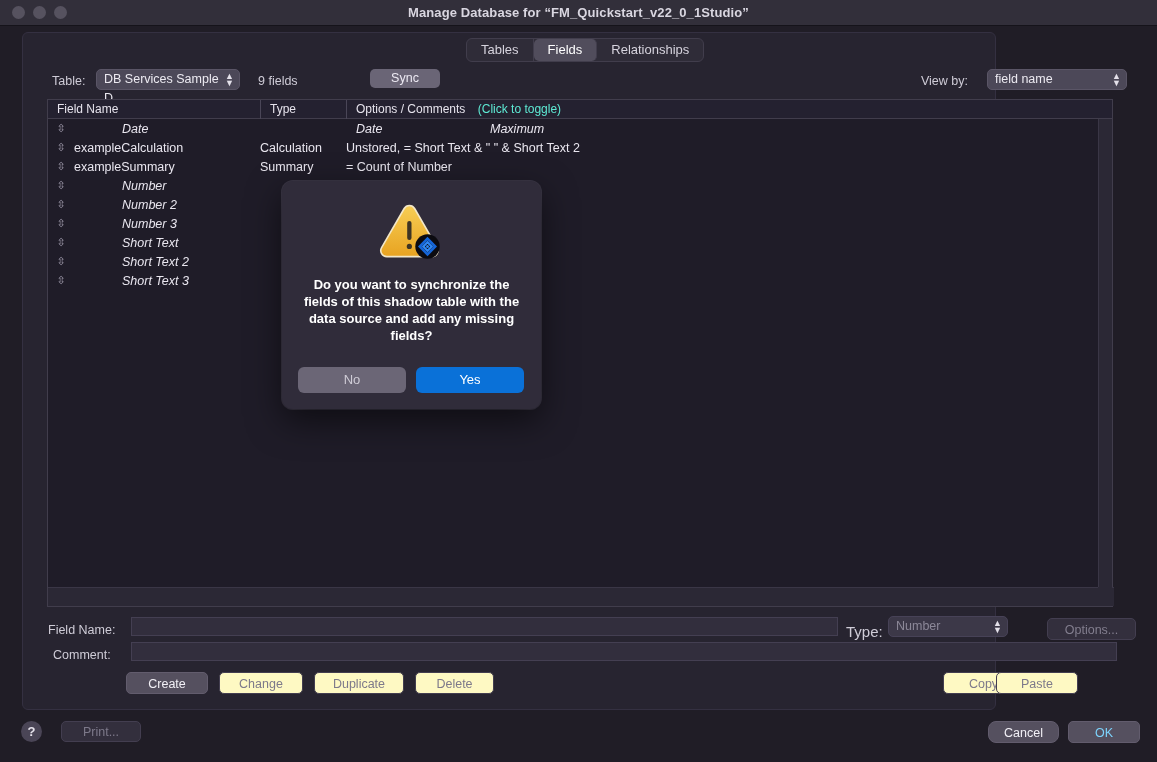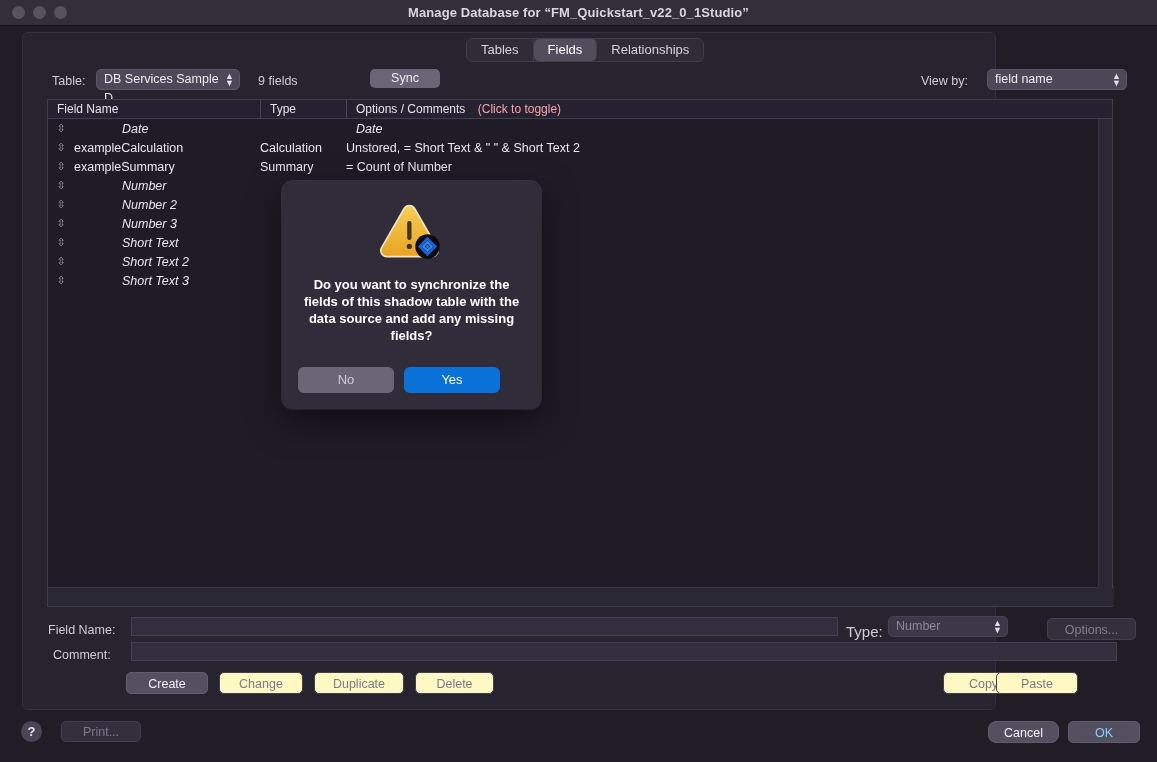--- a/index.html
+++ b/index.html
@@ -106,21 +106,21 @@
     display: flex; height: 19px; align-items: center;
     background: #242130;
     border-bottom: 1px solid #413d4c;
     color: #e6e3ec; font-size: 12px;
   }
   .hcell { padding-left: 9px; height: 19px; line-height: 19px; }
   .hcell.sep { border-left: 1px solid #4a4657; }
   .c-name { width: 212px; }
   .c-type { width: 86px; }
   .c-opts { flex: 1; }
-  .c-opts .dim { color: #fca5a5; }
+  .c-opts .dim { color: #5eead4; }
 
   #rows { position: relative; }
   .row {
     display: flex; height: 19px; align-items: center;
     font-size: 12.5px; color: #e9e6ef;
   }
   .handle {
     width: 26px; text-align: center; color: #9f9aab; font-size: 11px;
     line-height: 19px;
   }
@@ -227,21 +227,21 @@
   #alert-text {
     margin-top: 15px; width: 216px;
     text-align: center; color: #ffffff;
     font-size: 13px; font-weight: bold; line-height: 17px;
   }
   #alert-buttons {
     position: absolute; left: 16px; bottom: 16px;
     display: flex; gap: 10px;
   }
   .alert-btn {
-    width: 96px; height: 26px; line-height: 26px; text-align: center;
+    width: 108px; height: 26px; line-height: 26px; text-align: center;
     border-radius: 6px; font-size: 13px; cursor: default;
   }
   #alert-no  { background: #6b6676; color: #cfccd6; }
   #alert-yes { background: #0a71d8; color: #ffffff; }
 </style>
 </head>
 <body>
 
 <div id="window">
 
@@ -284,20 +284,21 @@
         <div class="hcell c-opts sep">
           <span>Options / Comments</span>
           <span class="dim" style="margin-left:9px;">(Click to toggle)</span>
         </div>
       </div>
       <div id="rows">
           <div class="row">
             <div class="handle">⇳</div>
             <div class="fname ital">Date</div>
             <div class="ftype ital">Date</div>
+            <div class="fopt ital">Maximum</div>
           </div>
           <div class="row">
             <div class="handle">⇳</div>
             <div class="fname">exampleCalculation</div>
             <div class="ftype">Calculation</div>
             <div class="fopt">Unstored, = Short Text &amp; " " &amp; Short Text 2</div>
           </div>
           <div class="row">
             <div class="handle">⇳</div>
             <div class="fname">exampleSummary</div>

